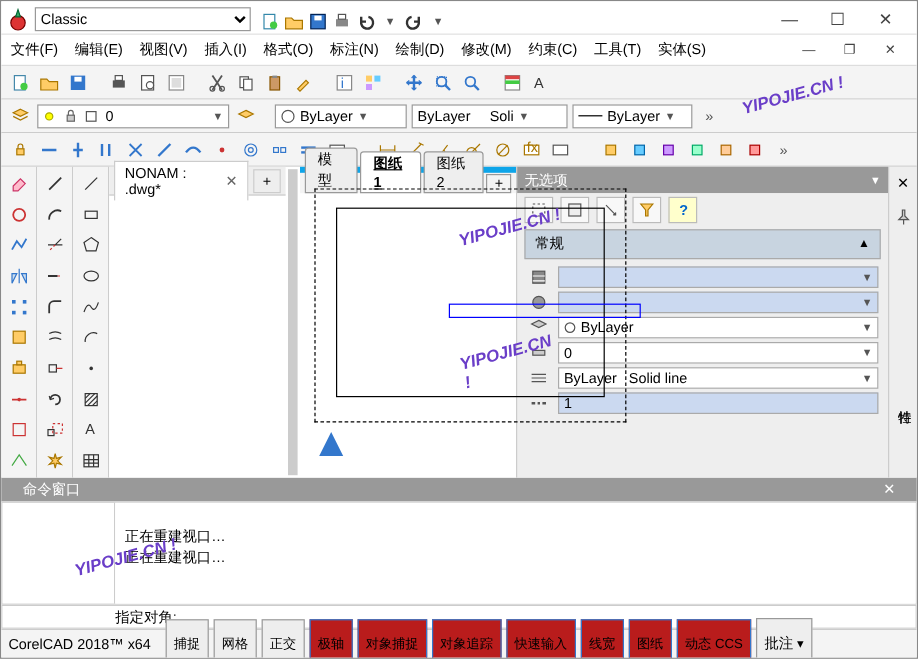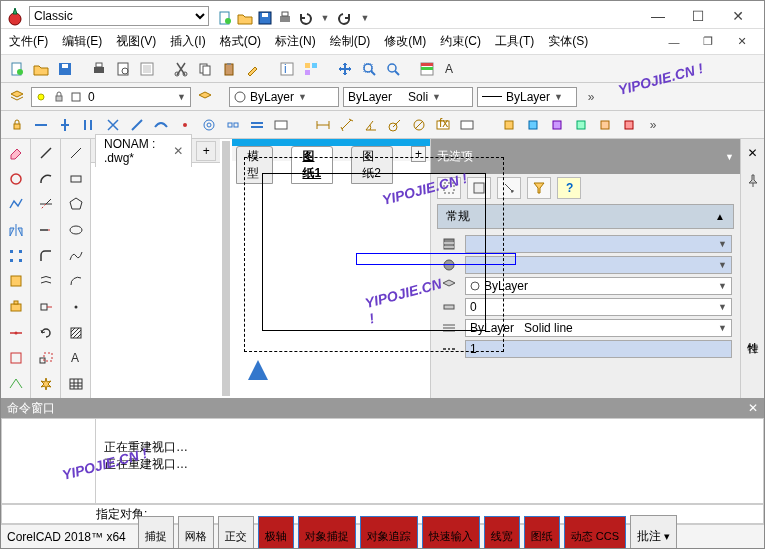--- a/index.html
+++ b/index.html
@@ -32,36 +32,36 @@
 .doctabs{height:24px;display:flex;align-items:center;background:#eee;border-bottom:1px solid #ccc;padding:0 4px}
 .doctab{padding:2px 8px;background:#fff;border:1px solid #ccc;border-bottom:none;display:flex;align-items:center;gap:4px}
 .tabclose{cursor:pointer;color:#666}
 .addtab{width:24px;height:20px;margin-left:4px;border:1px solid #ccc;display:flex;align-items:center;justify-content:center;cursor:pointer;background:#eee}
 .canvas{flex:1;background:#fff;position:relative;border:4px solid #ccc;margin:2px}
 .paper{position:absolute;left:18px;top:12px;width:260px;height:195px;border:1px dashed #000}
 .inner{position:absolute;left:36px;top:28px;width:224px;height:158px;border:1px solid #000}
 .bluebox{position:absolute;left:130px;top:108px;width:160px;height:12px;border:1px solid #00f}
 .triangle{position:absolute;left:22px;bottom:12px;width:0;height:0;border-left:10px solid transparent;border-right:10px solid transparent;border-bottom:20px solid #37c}
 .wm{position:absolute;color:#6a3ec8;font-weight:bold;font-style:italic;transform:rotate(-15deg);font-size:14px;pointer-events:none}
-.modeltabs{height:22px;display:flex;align-items:flex-start;background:#f4f4f4;border-top:7px solid #0ea5e9;padding:0 4px;gap:18px}
+.modeltabs{height:22px;display:flex;align-items:flex-end;background:#f4f4f4;border-top:5px solid #0ea5e9;padding:0 4px;gap:2px}
 .mtab{padding:1px 10px;border:1px solid #999;background:#eee;cursor:pointer;border-radius:3px 3px 0 0}
 .mtab.active{background:#fff;font-weight:bold;text-decoration:underline}
 .mtabadd{width:22px;text-align:center;border:1px solid #999;cursor:pointer}
 .proppanel{width:310px;background:#eee;border-left:1px solid #ccc;display:flex;flex-direction:column}
-.prophdr{height:35px;background:#999;color:#fff;display:flex;align-items:center;padding:0 6px}
+.prophdr{height:22px;background:#999;color:#fff;display:flex;align-items:center;padding:0 6px}
 .propbtns{height:28px;display:flex;align-items:center;padding:2px 6px;gap:6px;background:#eee}
 .propbtn{width:24px;height:22px;border:1px solid #bbb;background:#f8f8f8;display:flex;align-items:center;justify-content:center;cursor:pointer}
 .propsec{background:#c8d4e0;padding:3px 8px;display:flex;align-items:center;justify-content:space-between;cursor:pointer;border:1px solid #aaa;margin:2px 6px}
 .proprows{padding:4px 8px;display:flex;flex-direction:column;gap:3px}
 .proprow{display:flex;align-items:center;gap:6px}
 .propicon{width:20px;height:18px;display:flex;align-items:center;justify-content:center}
 .propval{flex:1;height:18px;border:1px solid #aaa;background:#cbd9f0;padding:0 4px;display:flex;align-items:center;cursor:pointer}
 .propval .arrow{margin-left:auto;font-size:9px;color:#555}
 .righttools{width:24px;background:#eee;border-left:1px solid #ccc;display:flex;flex-direction:column;align-items:center;padding:4px 0;gap:8px}
-.cmdtitle{height:20px;background:#999;color:#fff;padding:0 6px;display:flex;align-items:center;justify-content:space-between}
+.cmdtitle{height:20px;background:#999;color:#fff;padding:0 18px;display:flex;align-items:center;justify-content:space-between}
 .cmdarea{height:86px;background:#fff;border:1px solid #ccc;margin:0;display:flex}
 .cmdtext{flex:1;padding:20px 8px;overflow:hidden;font-family:SimSun,monospace;background:#fff}
 .cmdline{white-space:nowrap}
 .cmdinput{height:20px;border:1px solid #ccc;display:flex;align-items:center;padding:0 6px;background:#fff}
 .statusbar{height:24px;display:flex;align-items:center;padding:0 6px;gap:4px;background:#f4f4f4;border-top:1px solid #ccc}
 .sbtn{padding:12px 6px;border:1px solid #999;background:#eee;cursor:pointer;white-space:nowrap;font-size:11px}
 .sbtn.active{border:1px solid #37c;background:#b91c1c;color:#000}
 .svgicon{width:16px;height:16px}
 </style>
 </head>

